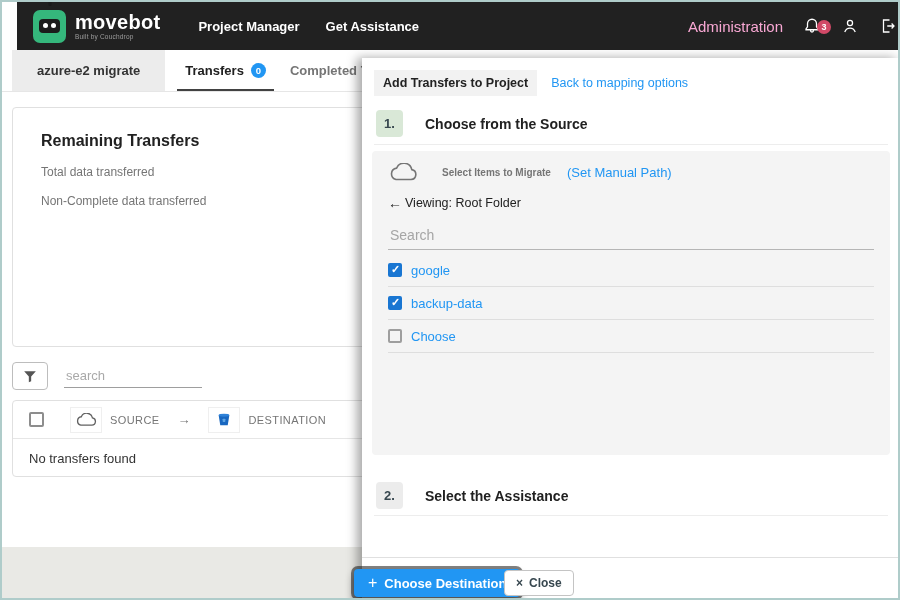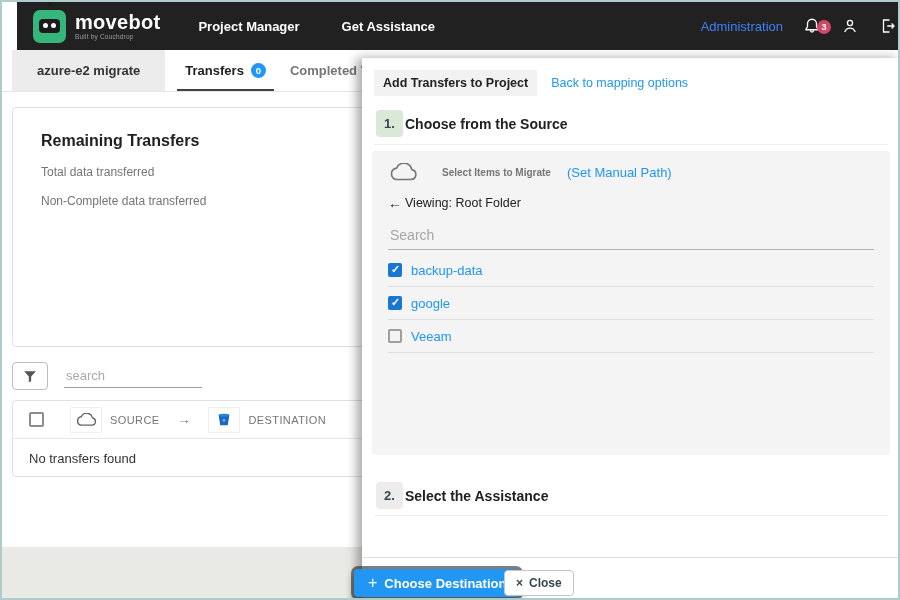--- a/index.html
+++ b/index.html
@@ -10,24 +10,24 @@
   
   .navbar { position:absolute; left:0; top:0; width:100%; height:48px; background:#212121; display:flex; align-items:center; padding:0 16px; z-index:10;margin-left:15px; }
   .logo-box { width:33px; height:33px; border-radius:7px; background:#35b77c; display:flex; align-items:center; justify-content:center; flex:0 0 auto; }
   .robot-head { position:relative; width:21px; height:14px; background:#1b1b1b; border-radius:4px; }
   .robot-head:before { content:""; position:absolute; left:4px; top:4px; width:5px; height:5px; border-radius:50%; background:#fff; }
   .robot-head:after { content:""; position:absolute; right:4px; top:4px; width:5px; height:5px; border-radius:50%; background:#fff; }
   .robot-antenna { position:absolute; width:3px; height:5px; background:#1b1b1b; left:50%; transform:translateX(-50%); margin-top:-18px; border-radius:1px; }
   .brand-text { margin-left:9px; line-height:1; }
   .brand-name { display:block; color:#fff; font-size:20px; font-weight:bold; letter-spacing:.3px; }
   .brand-tag { display:block; color:#9e9e9e; font-size:6.5px; margin-top:2px; letter-spacing:.2px; }
-  .nav-links { display:flex; gap:42px; margin-left:38px; }
+  .nav-links { display:flex; gap:26px; margin-left:38px; }
   .nav-link { color:#fff; font-size:13px; font-weight:bold; cursor:pointer; }
   .nav-right { margin-left:auto; display:flex; align-items:center; gap:20px; }
-  .admin-link { color:#3b82f6; font-size:13px; cursor:pointer; }
+  .admin-link { color:#f9a8d4; font-size:15px; cursor:pointer; }
   .bell-wrap { position:relative; display:flex; }
   .nav-badge { position:absolute; right:-10px; top:3px; min-width:14px; height:14px; border-radius:8px; background:#d14967; color:#fff; font-size:9px; font-weight:bold; display:flex; align-items:center; justify-content:center; padding:0 3px; }
   .nav-icon { display:flex; cursor:pointer; }
 
   
   .tabbar { position:absolute; left:0; top:48px; width:100%; height:42px; background:#fff; border-bottom:1px solid #e6e6e6; display:flex; align-items:stretch; }
   .project-chip { background:#ececec; font-size:13px; font-weight:bold; color:#333; display:flex; align-items:center; padding:0 25px; margin-left:10px; cursor:pointer; }
   .tab { display:flex; align-items:center; gap:7px; font-size:13px; font-weight:bold; padding:0 4px; margin-left:16px; position:relative; cursor:pointer; }
   .tab.active { color:#212121; }
   .tab.active:after { content:""; position:absolute; left:-4px; right:-4px; bottom:0; height:2px; background:#424242; }
@@ -64,21 +64,21 @@
   .drawer { position:absolute; left:360px; top:56px; width:538px; height:550px; background:#fff; box-shadow:-5px 0 10px rgba(0,0,0,.35); z-index:5; }
   .drawer-head { display:flex; align-items:center; gap:14px; padding:12px 0 0 12px; }
   .drawer-title { background:#f2f2f2; font-size:12.5px; font-weight:bold; color:#222; padding:6px 9px; }
   .back-link { color:#2196f3; font-size:12.5px; cursor:pointer;text-align:right; }
   .step-row { position:absolute; left:14px; display:flex; align-items:center; }
   .step-row.one { top:52px; }
   .step-row.two { top:424px; }
   .step-num { width:27px; height:27px; border-radius:4px; font-size:13px; font-weight:bold; color:#37474f; display:flex; align-items:center; justify-content:center; }
   .step-num.green { background:#d9e8d7; }
   .step-num.gray { background:#ececec; }
-  .step-heading { font-size:14px; font-weight:bold; color:#212121; margin-left:2px; }
+  .step-heading { font-size:14px; font-weight:bold; color:#212121; margin-left:22px; }
   .hr { position:absolute; left:12px; right:12px; height:1px; background:#ededed; }
   .hr.one { top:86px; } .hr.two { top:457px; } .hr.foot { top:499px; left:0; right:0; background:#e0e0e0; }
 
   .source-card { position:absolute; left:10px; top:93px; width:518px; height:304px; background:#f4f4f4; border-radius:4px; padding:12px 16px; }
   .src-top { display:flex; align-items:center; }
   .src-select-label { font-size:10px; font-weight:bold; color:#757575; margin-left:24px; }
   .manual-path-link { font-size:13px; color:#2196f3; margin-left:16px; cursor:pointer; }
   .viewing-row { display:flex; align-items:center; margin-top:13px; font-size:12.5px; color:#212121; cursor:pointer; }
   .viewing-arrow { font-size:14px; margin-right:3px; }
   .drawer-search { width:100%; border:none; border-bottom:1px solid #b5b5b5; background:transparent; font-size:14px; padding:8px 2px 6px 2px; margin-top:8px; color:#333; outline:none; font-family:"Liberation Sans",sans-serif; }
@@ -214,29 +214,29 @@
         <span class="manual-path-link">(Set Manual Path)</span>
       </div>
       <div class="viewing-row">
         <span class="viewing-arrow">←</span>
         <span>Viewing: Root Folder</span>
       </div>
       <input class="drawer-search" type="text" placeholder="Search" style="">
       <div class="src-list">
         <div class="src-row">
           <span class="cbox checked"></span>
-          <span class="src-label">backup-data</span>
+          <span class="src-label">google</span>
         </div>
         <div class="src-row">
           <span class="cbox checked"></span>
-          <span class="src-label">google</span>
+          <span class="src-label">backup-data</span>
         </div>
         <div class="src-row">
           <span class="cbox"></span>
-          <span class="src-label">Veeam</span>
+          <span class="src-label">Choose</span>
         </div>
       </div>
     </div>
 
     <div class="step-row two">
       <span class="step-num gray">2.</span>
       <span class="step-heading">Select the Assistance</span>
     </div>
     <div class="hr two"></div>
     <div class="hr foot"></div>

